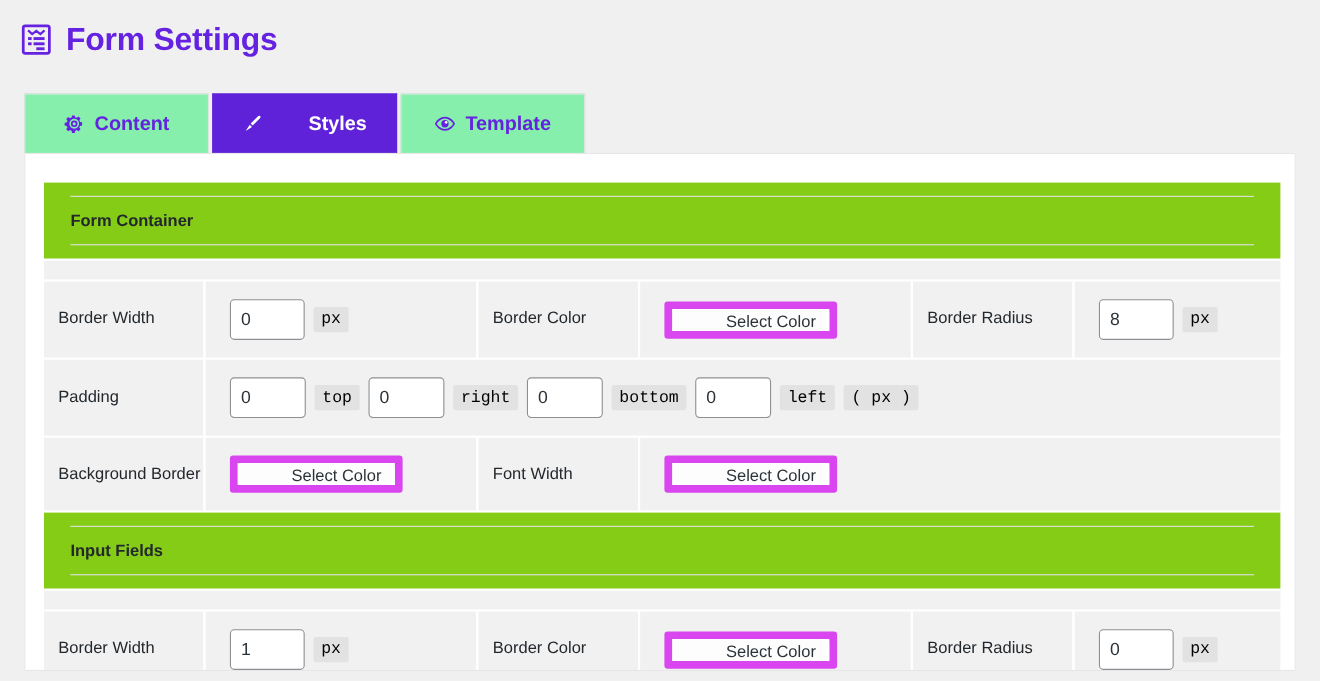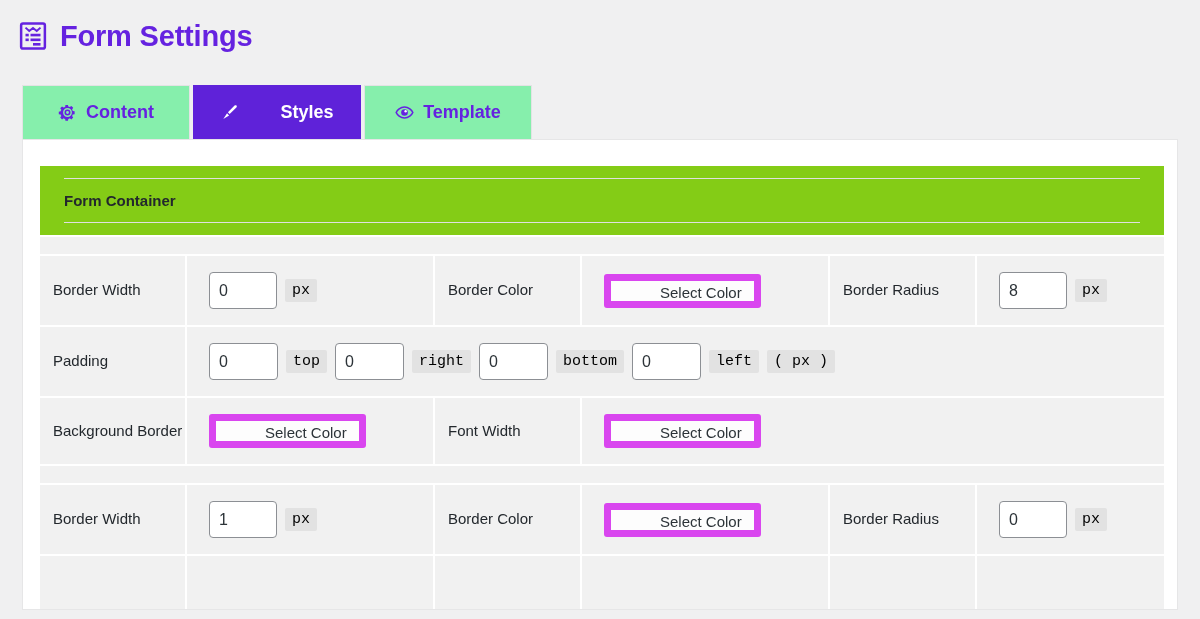--- a/index.html
+++ b/index.html
@@ -323,20 +323,27 @@
         <td class="lbl">Font Width</td>
         <td class="gap"></td>
         <td class="ctl" colspan="5">
           <span class="color-btn">
             <span class="swatch" style="background:#2f3338"></span>
             <span class="cb-label">Select Color</span>
           </span>
         </td>
       </tr>
 
+      <tr class="section-row">
+        <td colspan="11">
+          <div class="section-head">
+            <span class="sh-label">Input Fields</span>
+          </div>
+        </td>
+      </tr>
       <tr>
           <td colspan="11" class="section-spacer"></td>
         </tr>
 
       <tr class="data-row">
         <td class="lbl">Border Width</td>
         <td class="gap"></td>
         <td class="ctl">
           <span class="field">
             <input class="num-input" type="text" value="1" style="">

